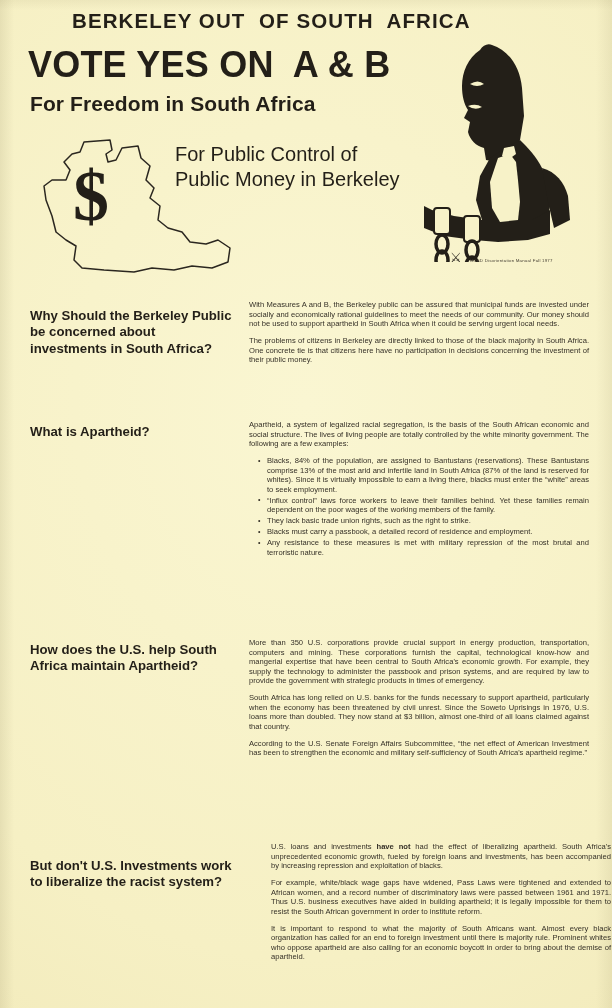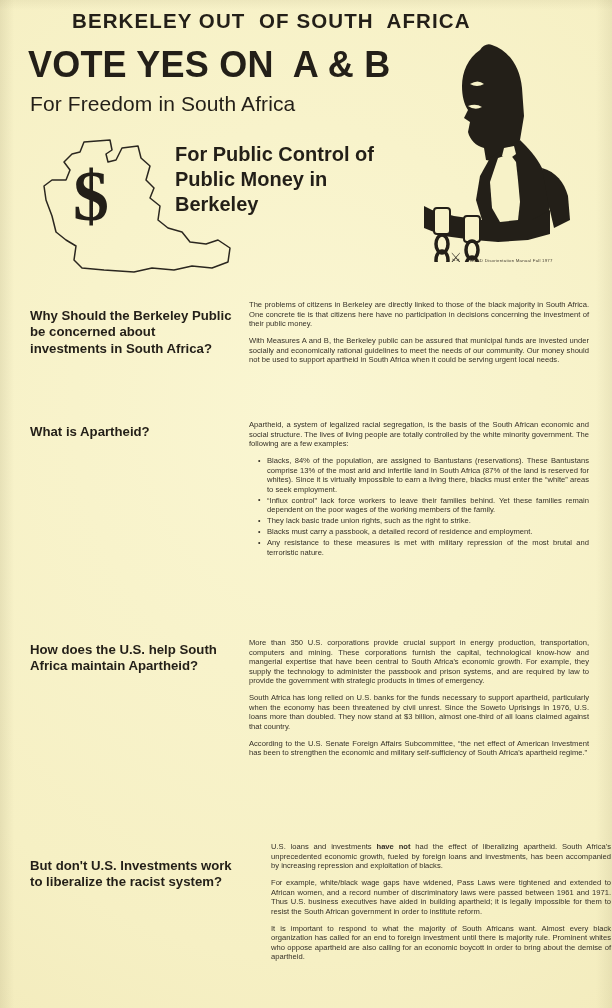--- a/index.html
+++ b/index.html
@@ -57,32 +57,32 @@
     font-weight: bold;
     letter-spacing: 0.2px;
     color: #231f18;
     white-space: pre;
   }
   .freedom {
     position: absolute;
     left: 30px;
     top: 92px;
     font-size: 21px;
-    font-weight: normal;
+    font-weight: bold;
     letter-spacing: 0.1px;
     color: #231f18;
   }
   .pubctl {
     position: absolute;
     left: 175px;
     top: 142px;
     width: 235px;
     font-size: 20px;
     line-height: 25px;
-    font-weight: bold;
+    font-weight: normal;
     color: #231f18;
   }
   .mapwrap {
     position: absolute;
     left: 42px;
     top: 136px;
     width: 210px;
     height: 140px;
   }
   .mapwrap svg { display: block; }
@@ -252,32 +252,32 @@
 
     <div class="credit-mark">⚔</div>
     <div class="credit">UCSD Disorientation Manual Fall 1977</div>
   </div>
 
   <div class="qa" style="top: 300px;">
 
     <div class="row" style="height:118px; top:0; position:absolute;">
       <div class="q" style="top:8px;">Why Should the Berkeley Public be concerned about investments in South Africa?</div>
       <div class="a" style="top:0;">
+        <p>With Measures A and B, the Berkeley public can be assured that municipal funds are invested under socially and economically rational guidelines to meet the needs of our community. Our money should not be used to support apartheid in South Africa when it could be serving urgent local needs.</p>
         <p>The problems of citizens in Berkeley are directly linked to those of the black majority in South Africa. One concrete tie is that citizens here have no participation in decisions concerning the investment of their public money.</p>
-        <p>With Measures A and B, the Berkeley public can be assured that municipal funds are invested under socially and economically rational guidelines to meet the needs of our community. Our money should not be used to support apartheid in South Africa when it could be serving urgent local needs.</p>
       </div>
     </div>
 
     <div class="row" style="height:218px; top:120px; position:absolute;">
       <div class="q" style="top:4px;">What is Apartheid?</div>
       <div class="a" style="top:0;">
         <p>Apartheid, a system of legalized racial segregation, is the basis of the South African economic and social structure. The lives of living people are totally controlled by the white minority government. The following are a few examples:</p>
         <ul>
           <li>Blacks, 84% of the population, are assigned to Bantustans (reservations). These Bantustans comprise 13% of the most arid and infertile land in South Africa (87% of the land is reserved for whites). Since it is virtually impossible to earn a living there, blacks must enter the “white” areas to seek employment.</li>
-          <li>“Influx control” lack force workers to leave their families behind. Yet these families remain dependent on the poor wages of the working members of the family.</li>
+          <li>“Influx control” laws force workers to leave their families behind. Yet these families remain dependent on the poor wages of the working members of the family.</li>
           <li>They lack basic trade union rights, such as the right to strike.</li>
           <li>Blacks must carry a passbook, a detailed record of residence and employment.</li>
           <li>Any resistance to these measures is met with military repression of the most brutal and terroristic nature.</li>
         </ul>
       </div>
     </div>
 
     <div class="row" style="height:190px; top:338px; position:absolute;">
       <div class="q" style="top:4px;">How does the U.S. help South Africa maintain Apartheid?</div>
       <div class="a" style="top:0;">

